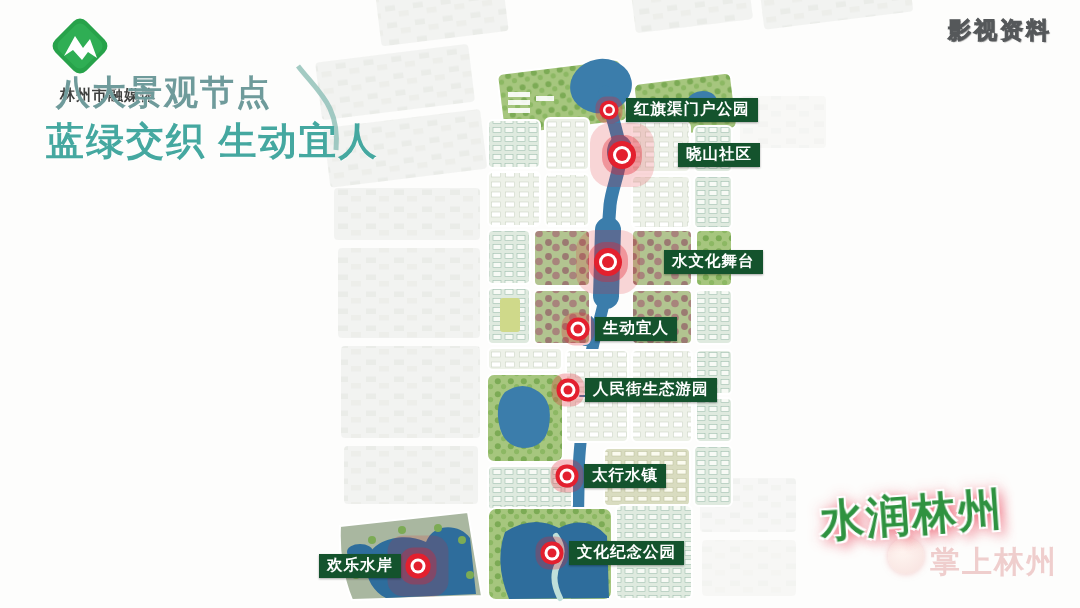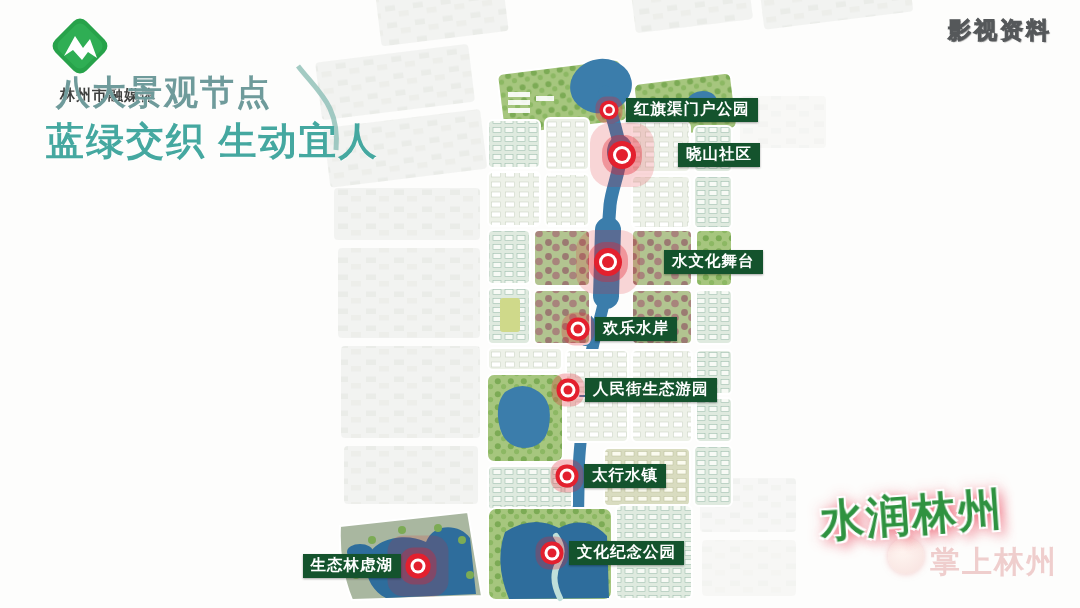--- a/index.html
+++ b/index.html
@@ -197,37 +197,37 @@
   <div class="marker sz-l glow" style="left:622px;top:155px">
     <span class="dot"></span>
     <span class="tag">晓山社区</span>
   </div>
   <div class="marker sz-l glow" style="left:608px;top:262px">
     <span class="dot"></span>
     <span class="tag">水文化舞台</span>
   </div>
   <div class="marker sz-m" style="left:578px;top:329px">
     <span class="dot"></span>
+    <span class="tag">生动宜人</span>
+  </div>
+  <div class="marker sz-m" style="left:568px;top:390px">
+    <span class="dot"></span>
+    <span class="tag">人民街生态游园</span>
+  </div>
+  <div class="marker sz-m" style="left:567px;top:476px">
+    <span class="dot"></span>
+    <span class="tag">太行水镇</span>
+  </div>
+  <div class="marker sz-m" style="left:552px;top:553px">
+    <span class="dot"></span>
+    <span class="tag">文化纪念公园</span>
+  </div>
+  <div class="marker sz-m glow tag-left" style="left:418px;top:566px">
+    <span class="dot"></span>
     <span class="tag">欢乐水岸</span>
-  </div>
-  <div class="marker sz-m" style="left:568px;top:390px">
-    <span class="dot"></span>
-    <span class="tag">人民街生态游园</span>
-  </div>
-  <div class="marker sz-m" style="left:567px;top:476px">
-    <span class="dot"></span>
-    <span class="tag">太行水镇</span>
-  </div>
-  <div class="marker sz-m" style="left:552px;top:553px">
-    <span class="dot"></span>
-    <span class="tag">文化纪念公园</span>
-  </div>
-  <div class="marker sz-m glow tag-left" style="left:418px;top:566px">
-    <span class="dot"></span>
-    <span class="tag">生态林虑湖</span>
   </div>
 
   <svg id="logo" width="84" height="84" viewBox="0 0 84 84">
     <g transform="rotate(45 38 34)">
       <rect x="16" y="12" width="44" height="44" rx="9" fill="#27a24a"></rect>
       <rect x="20" y="16" width="36" height="36" rx="7" fill="#2fae54"></rect>
     </g>
     <path d="M22,44 L33,24 L41,36 L48,27 L55,46 L46,40 L40,48 L31,38 Z" fill="#ffffff"></path>
   </svg>
   <div id="logo-caption">林州市融媒体</div>

